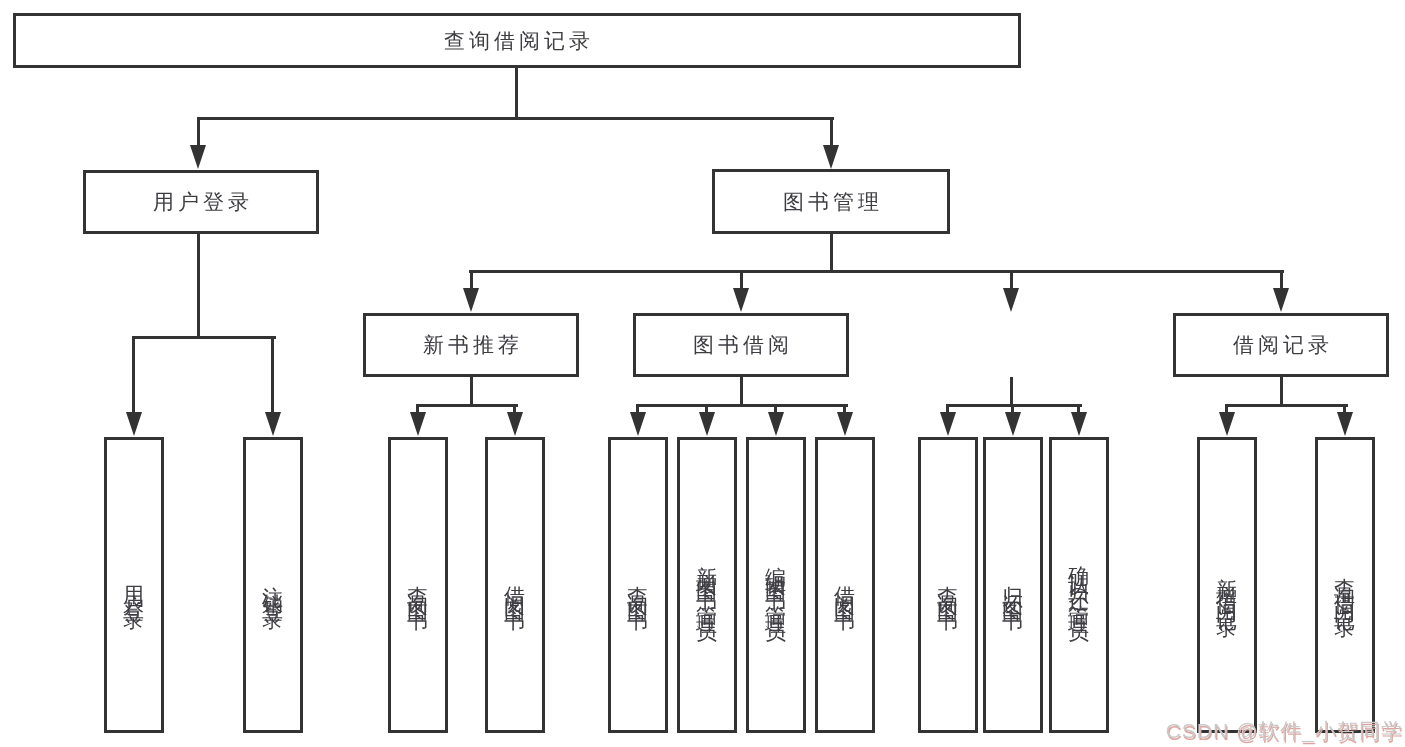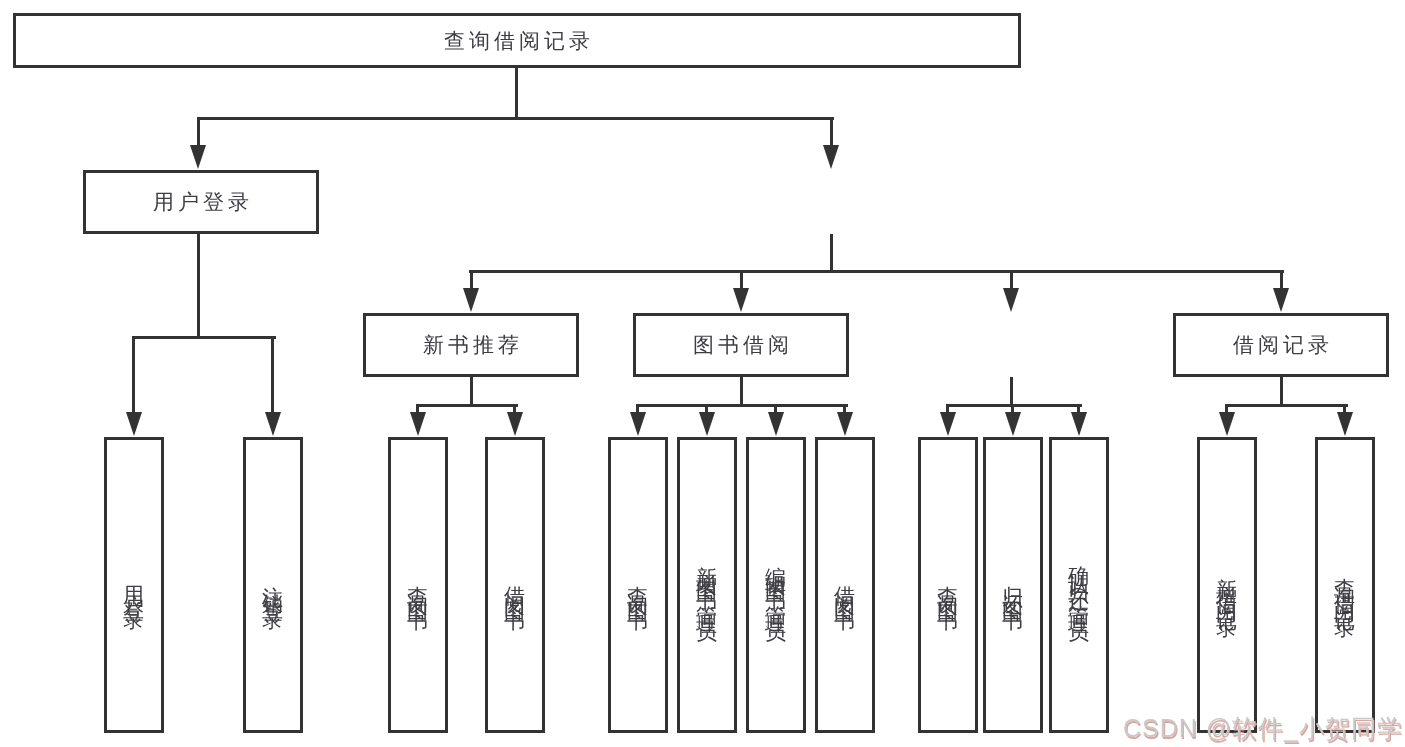--- a/index.html
+++ b/index.html
@@ -23,21 +23,21 @@
     font-size:21px; letter-spacing:8px; line-height:1.2; white-space:nowrap;
   }
   .line { position:absolute; background:var(--line,#333333); }
   .arrow {
     position:absolute; width:0; height:0;
     border-left:8px solid transparent; border-right:8px solid transparent;
     border-top:24px solid var(--line,#333333);
   }
   .watermark {
     position:absolute; right:2px; bottom:2px; z-index:10;
-    font-size:25px; letter-spacing:1px;
+    font-size:21px; letter-spacing:1px;
     color:var(--watermark,#c9c9c9);
     text-shadow:1px 2px 0 var(--watermark-accent,#e4b6b0);
     white-space:nowrap;
   }
 </style>
 </head>
 <body>
 
 <div class="canvas">
 
@@ -98,20 +98,23 @@
   <div class="arrow" style="left:1219px;top:412px"></div>
   <div class="arrow" style="left:1337px;top:412px"></div>
 
   <div class="node nh" style="left:13px;top:13px;width:1008px;height:55px">
     <span class="hlabel">查询借阅记录</span>
   </div>
 
   <div class="node nh l2" style="left:83px">
     <span class="hlabel">用户登录</span>
   </div>
+  <div class="node nh l2" style="left:712px;width:238px;top:169px;height:65px">
+    <span class="hlabel">图书管理</span>
+  </div>
 
   <div class="node nh l3" style="left:363px">
     <span class="hlabel">新书推荐</span>
   </div>
   <div class="node nh l3" style="left:633px">
     <span class="hlabel">图书借阅</span>
   </div>
   <div class="node nh l3" style="left:1173px">
     <span class="hlabel">借阅记录</span>
   </div>

